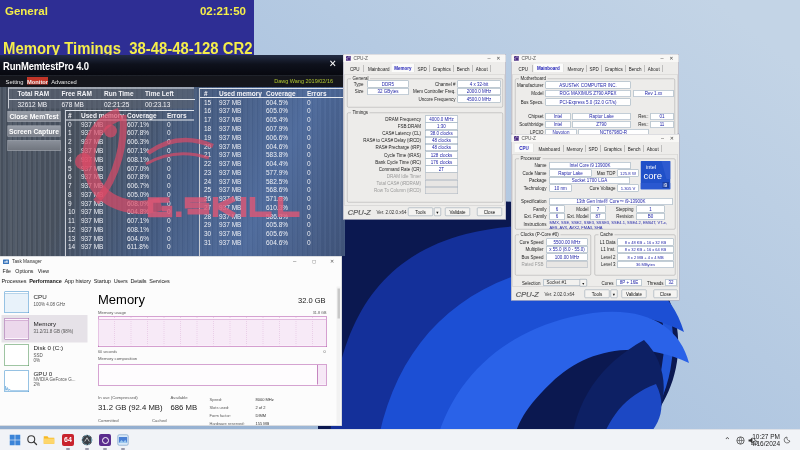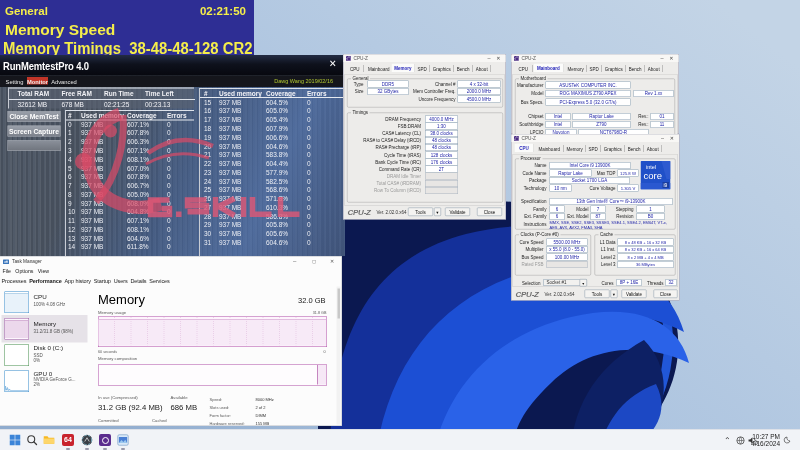--- a/index.html
+++ b/index.html
@@ -83,21 +83,20 @@
   <path d="M375,460 C388,362 442,294 534,270 C617,249 669,280 684,332 C626,302 566,312 521,353 C477,394 466,431 468,460 Z" fill="#1c4fd4"></path>
   <path d="M432,460 C445,389 493,336 571,317 C639,301 679,323 689,363 C636,339 586,349 551,383 C517,415 511,438 513,460 Z" fill="#2a62e8"></path>
   <path d="M570,454 C574,402 598,366 644,340 C666,362 671,396 652,428 C643,441 638,447 635,454 Z" fill="#0d2064"></path>
   <path d="M598,454 C606,420 624,396 656,384 C666,404 662,422 646,438 C640,444 638,448 637,454 Z" fill="#1c48c4"></path>
  </g>
 </svg>
 
 <div id="osd">
  <div class="l1">General</div>
       <div class="r1">02:21:50</div>
- <div class="l2">Memory Speed</div>
  <div class="l3">Memory Timings&nbsp; 38-48-48-128 CR2</div>
 </div>
 
 <div id="memtest">
       <div id="mem2">
  <div class="stripes"></div>
  <div class="bluetint"></div>
  <div class="ttl">
           <span>RunMemtestPro 4.0</span>
           <span class="x">✕</span>

